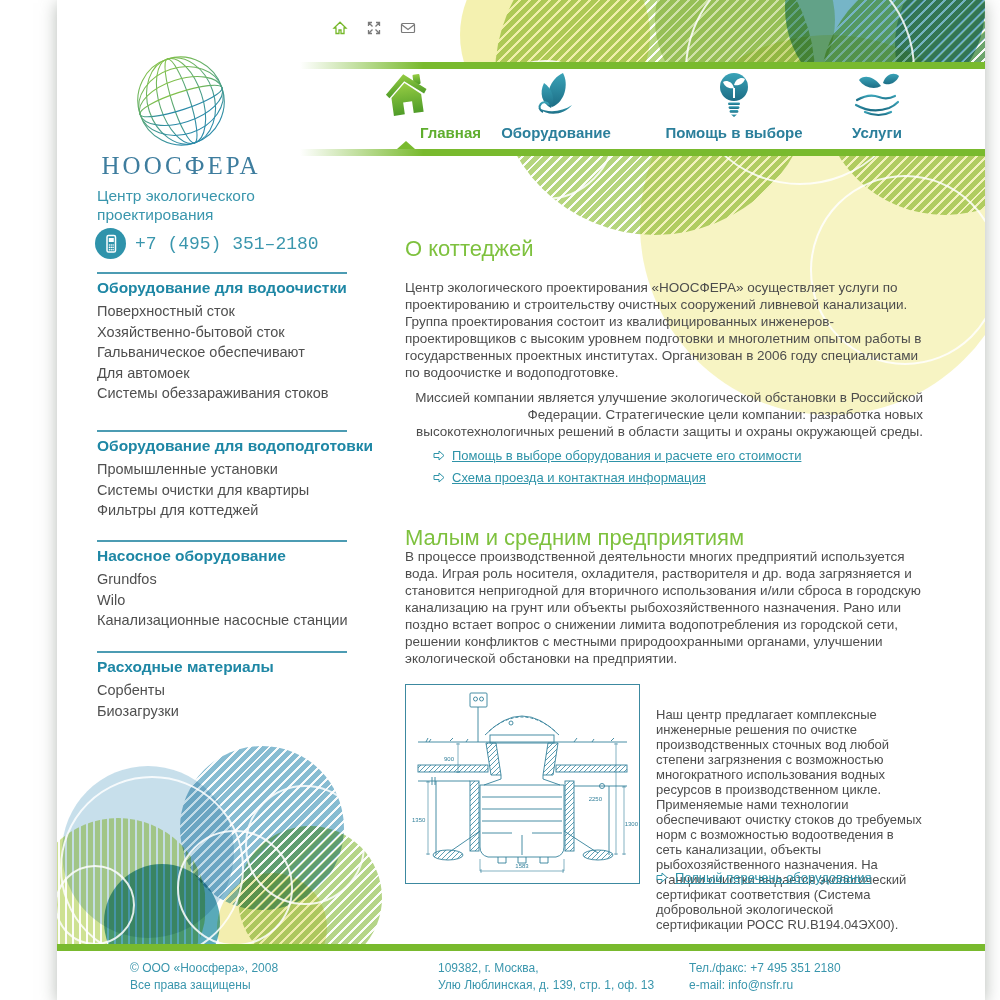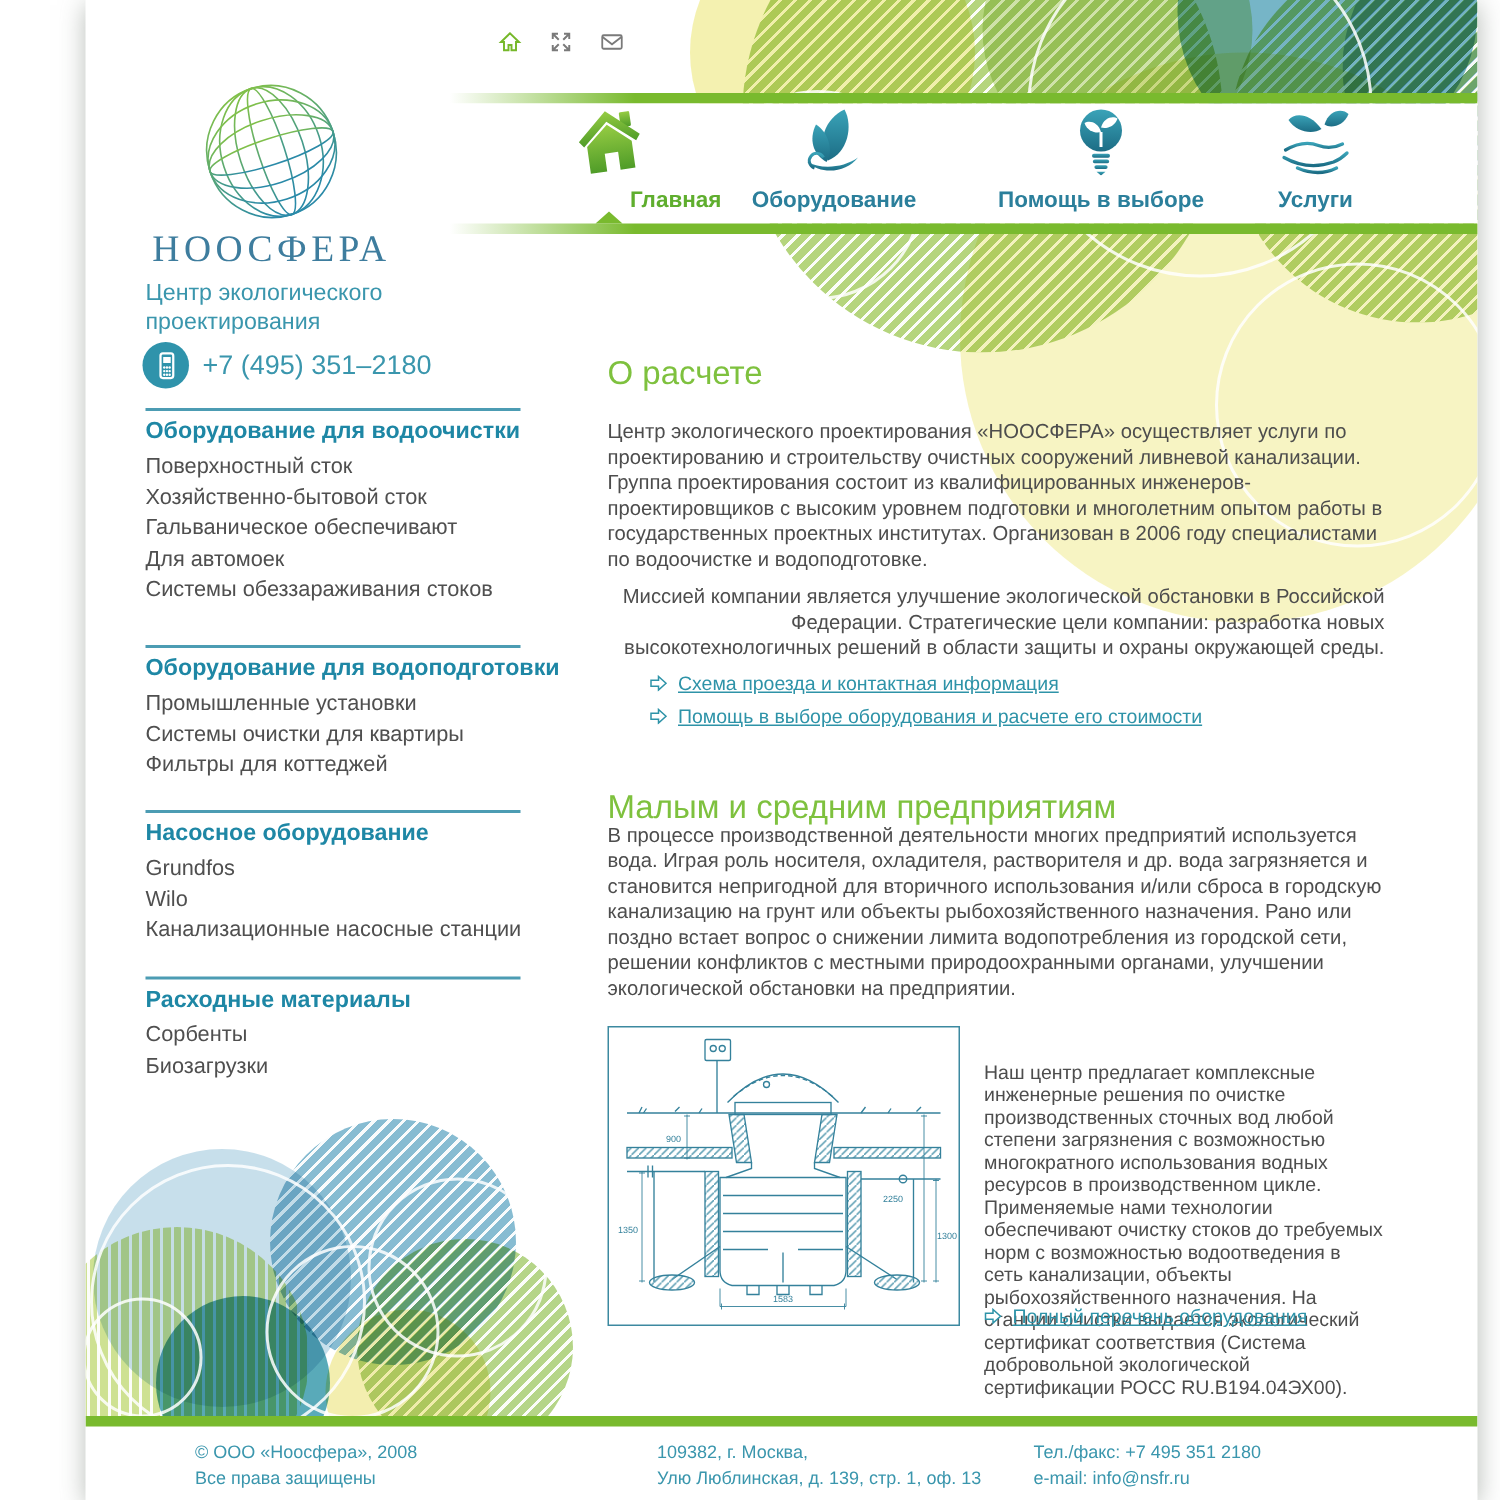--- a/index.html
+++ b/index.html
@@ -20,21 +20,21 @@
   
   .topbar { position:absolute; left:275px; top:20px; display:flex; gap:18px; z-index:7; }
   .topbar .tb-icon { width:16px; height:16px; cursor:pointer; }
 
   
   .logo { position:absolute; left:36px; top:54px; width:176px; text-align:center; z-index:3; cursor:pointer; }
   .logo-title { font-family:"Liberation Serif", serif; font-size:25px; letter-spacing:3px; color:#3e7d9e; margin-top:0; }
   .tagline { position:absolute; left:40px; top:186px; width:230px; font-size:15.5px; line-height:19px; color:#3a96ad; z-index:3; }
   .phone-row { position:absolute; left:38px; top:228px; display:flex; align-items:center; gap:9px; z-index:3; }
   .phone-badge { width:31px; height:31px; border-radius:50%; background:#2f93ab; display:flex; align-items:center; justify-content:center; }
-  .phone-num { font-size:18px; color:#3a96ad; }
+  .phone-num { font-size:18px; color:#3a96ad;font-family:Liberation Mono, monospace; }
 
   
   .nav { position:absolute; left:243px; top:62px; width:685px; height:95px; z-index:6; }
   .nav-bar { position:absolute; left:0; right:0; height:7px;
              background:linear-gradient(to right, rgba(121,186,46,0), #79ba2e 18%, #79ba2e); }
   .nav-bar.top { top:0; } .nav-bar.bottom { top:87px; }
   .nav-band { position:absolute; left:0; right:0; top:7px; height:80px; background:#fff; }
   .nav-item { position:absolute; top:9px; width:150px; text-align:center; cursor:pointer; }
   .nav-item svg { height:46px; }
   .nav-label { font-size:15px; font-weight:bold; color:#2b7f9b; margin-top:3px; }
@@ -281,36 +281,36 @@
     <div class="side-item">Канализационные насосные станции</div>
   </div>
 
   <div class="side-sec" style="top:651px;">
     <h3>Расходные материалы</h3>
     <div class="side-item">Сорбенты</div>
     <div class="side-item">Биозагрузки</div>
   </div>
 
   <div class="main">
-    <h1 class="h-about">О расчете</h1>
+    <h1 class="h-about">О коттеджей</h1>
     <div class="para p1">Центр экологического проектирования «НООСФЕРА» осуществляет услуги по проектированию и строительству очистных сооружений ливневой канализации. Группа проектирования состоит из квалифицированных инженеров-проектировщиков с высоким уровнем подготовки и многолетним опытом работы в государственных проектных институтах. Организован в 2006 году специалистами по водоочистке и водоподготовке.</div>
     <div class="para p2">Миссией компании является улучшение экологической обстановки в Российской Федерации. Стратегические цели компании: разработка новых высокотехнологичных решений в области защиты и охраны окружающей среды.</div>
 
     <div class="link-list">
       <div class="link-row">
         <svg width="12" height="11" viewBox="0 0 12 11">
           <path d="M1,3.5 h5 V1 l5,4.5 -5,4.5 V7.5 H1 z" fill="#fff" stroke="#2e93a8" stroke-width="1"></path>
           </svg>
-        <a>Схема проезда и контактная информация</a>
+        <a>Помощь в выборе оборудования и расчете его стоимости</a>
       </div>
       <div class="link-row">
         <svg width="12" height="11" viewBox="0 0 12 11">
           <path d="M1,3.5 h5 V1 l5,4.5 -5,4.5 V7.5 H1 z" fill="#fff" stroke="#2e93a8" stroke-width="1"></path>
           </svg>
-        <a>Помощь в выборе оборудования и расчете его стоимости</a>
+        <a>Схема проезда и контактная информация</a>
       </div>
     </div>
 
     <h1 class="h-sme">Малым и средним предприятиям</h1>
     <div class="para p3">В процессе производственной деятельности многих предприятий используется вода. Играя роль носителя, охладителя, растворителя и др. вода загрязняется и становится непригодной для вторичного использования и/или сброса в городскую канализацию на грунт или объекты рыбохозяйственного назначения. Рано или поздно встает вопрос о снижении лимита водопотребления из городской сети, решении конфликтов с местными природоохранными органами, улучшении экологической обстановки на предприятии.</div>
 
     <div class="diagram-box">
       <svg viewBox="0 0 233 198" width="233" height="198">
         <defs>
           <pattern id="ht" width="5" height="5" patternUnits="userSpaceOnUse">

